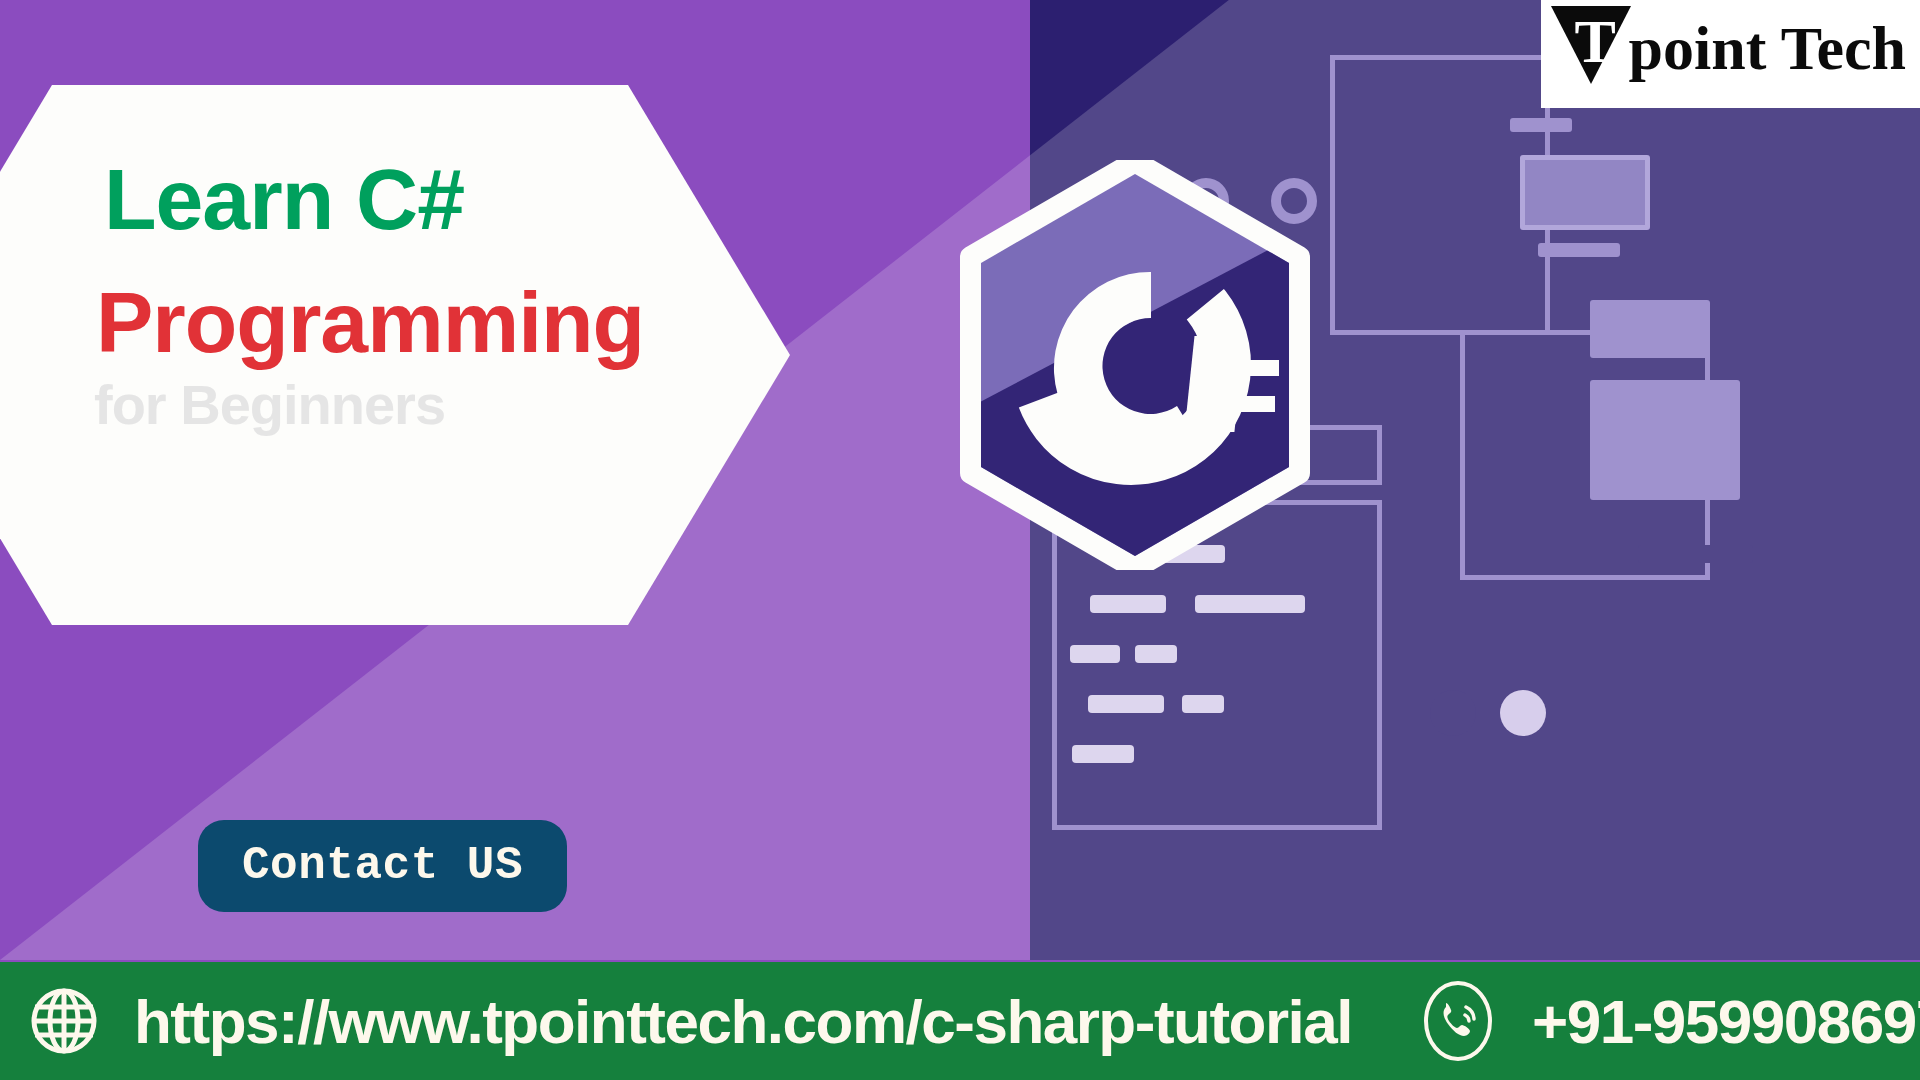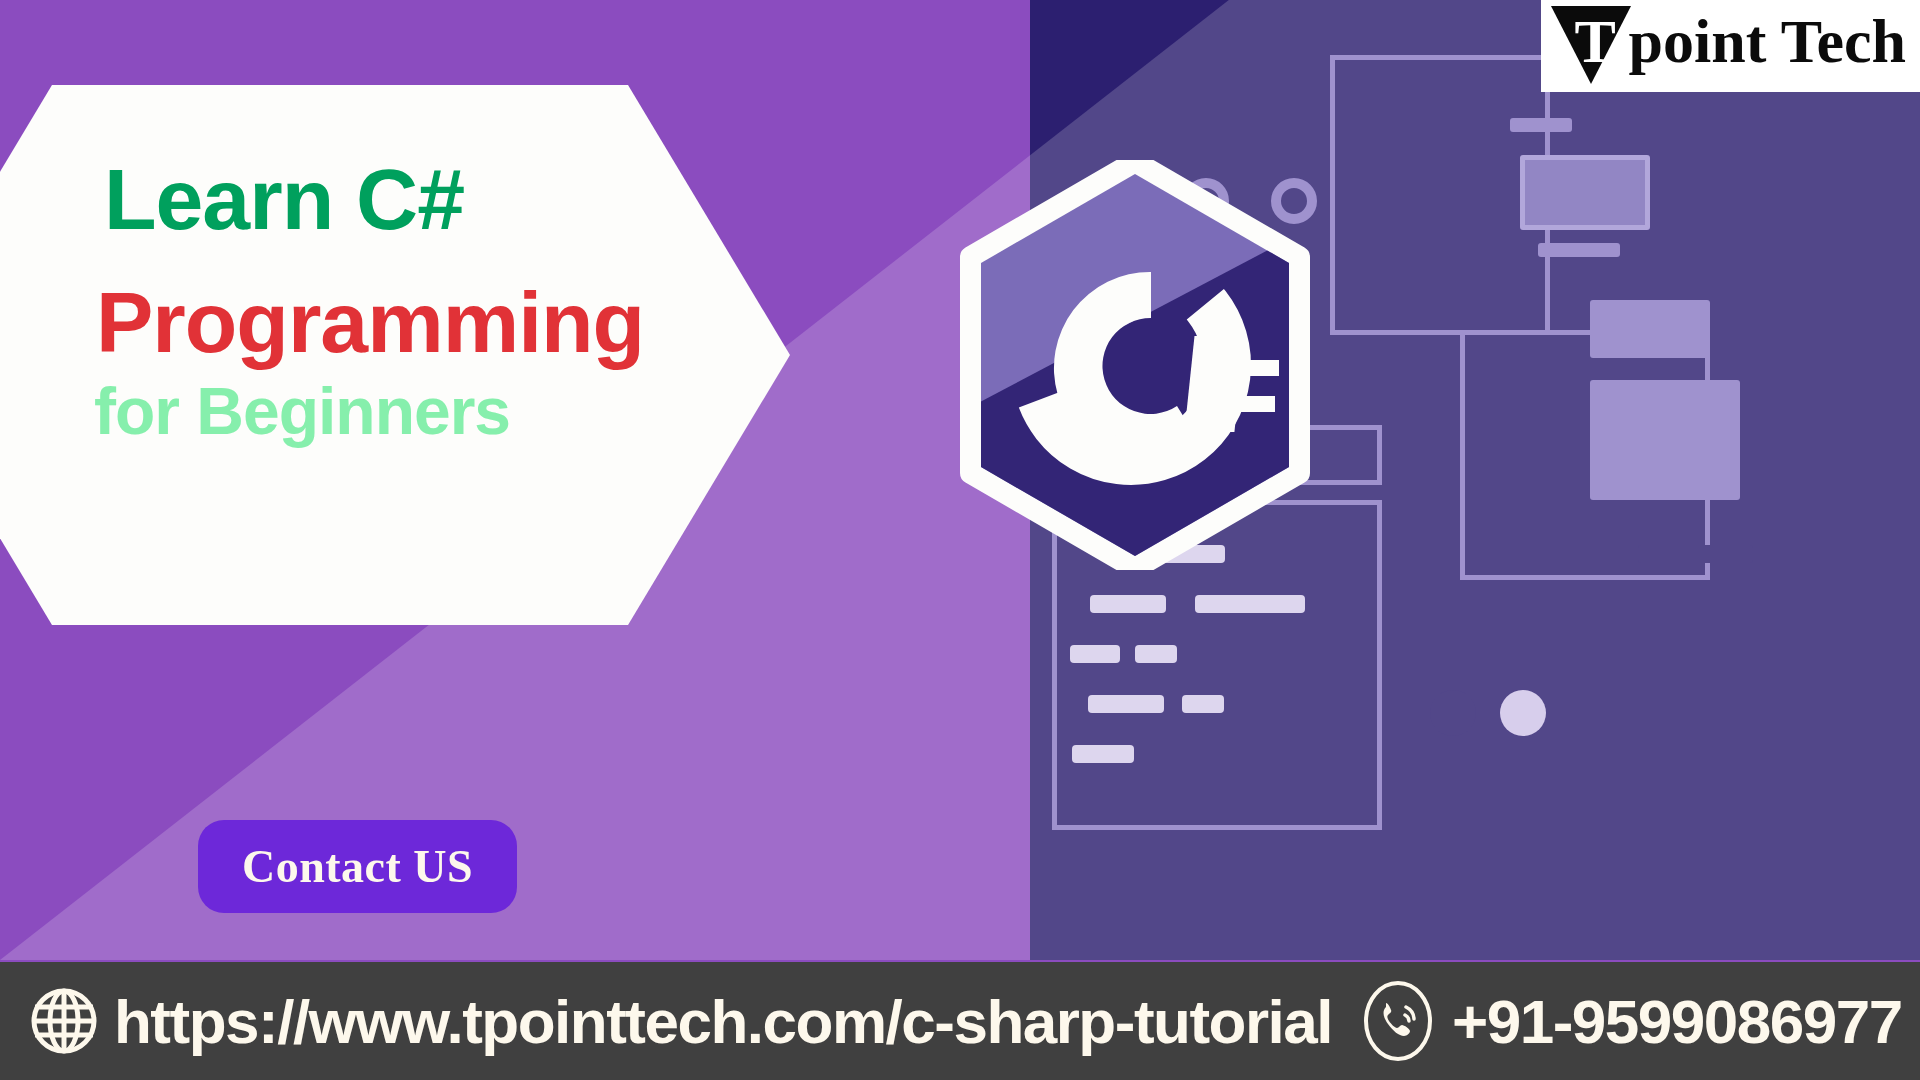--- a/index.html
+++ b/index.html
@@ -100,46 +100,46 @@
     text-align: left;
   }
   .h-line {
     font-weight: 700;
     letter-spacing: -1px;
     line-height: 1.16;
     white-space: nowrap;
   }
   .h1 { font-size: 86px; color: #00a05d; }
   .h2 { font-size: 86px; color: #e13237; margin-left: -8px; margin-top: 23px; }
-  .h3 { font-size: 66px; color: #86efac; margin-left: -10px; }
+  .h3 { font-size: 56px; color: #e5e5e5; margin-left: -10px; }
 
   
   .contact-btn {
     position: absolute;
     left: 198px; top: 820px;
     padding: 20px 44px;
-    background: #6d28d9;
+    background: #0c4a6e;
     border: none;
     border-radius: 26px;
     color: #fdf8ec;
     font-size: 46px;
     font-weight: 700;
     letter-spacing: 0.5px;
     cursor: pointer;
-    font-family: Liberation Serif, serif;
+    font-family: Liberation Mono, monospace;
   }
 
   
   .logo {
     position: absolute;
     right: 0px; top: 0px;
     background: #ffffff;
-    padding: 6px 14px 8px 10px;
+    padding: 6px 14px 24px 10px;
     display: flex;
-    align-items: flex-start;
+    align-items: flex-end;
     gap: 4px;
   }
   .logo-tri {
     width: 0; height: 0;
     border-left: 40px solid transparent;
     border-right: 40px solid transparent;
     border-top: 78px solid #0b0b0b;
     position: relative;
   }
   .logo-tri::after {
@@ -162,24 +162,24 @@
     letter-spacing: 0px;
     margin-left: -6px;
     white-space: nowrap;
   }
 
   
   .footer {
     position: absolute;
     left: 0; bottom: 0;
     width: 1920px; height: 118px;
-    background: #404040;
+    background: #15803d;
     display: flex;
     align-items: center;
-    gap: 12px;
+    gap: 32px;
     padding: 0 26px;
   }
   .footer-url, .footer-phone {
     color: #fdf8ec;
     font-size: 62px;
     font-weight: 700;
     letter-spacing: -1.5px;
     white-space: nowrap;
     font-family: "Liberation Sans", sans-serif;
   }

